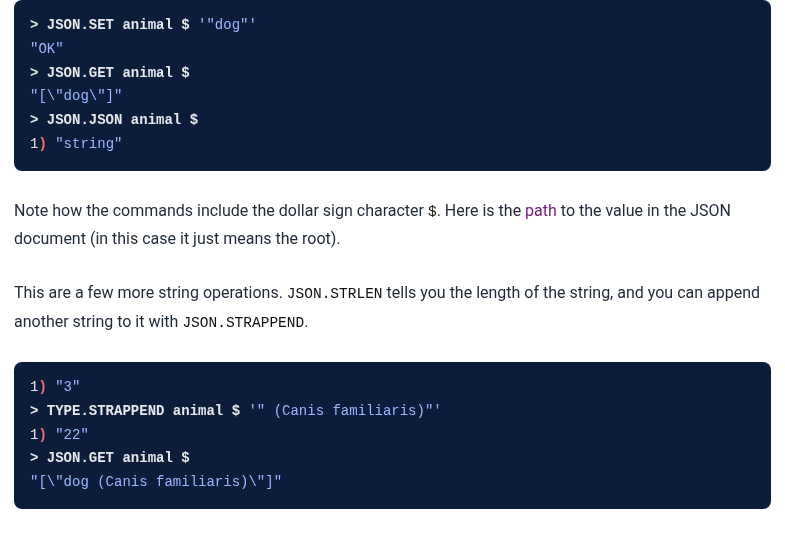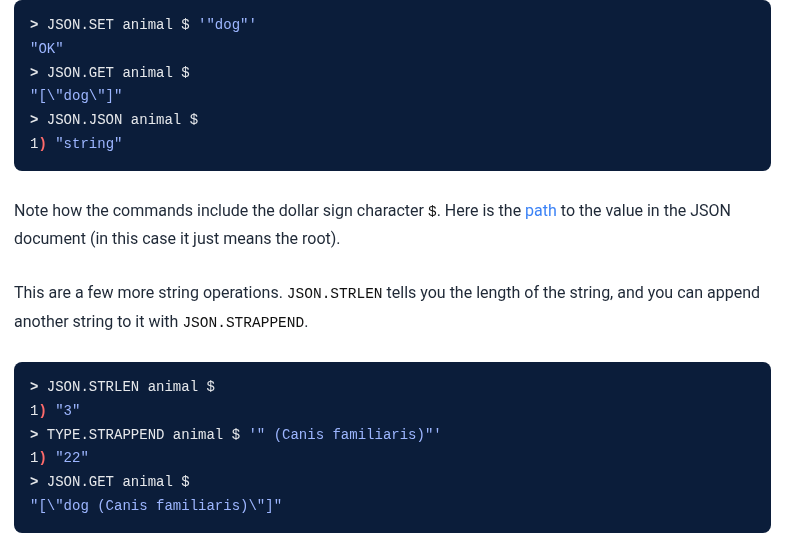--- a/index.html
+++ b/index.html
@@ -15,40 +15,40 @@
       border-radius: 8px;
       padding: 14px 16px;
       font-family: "SFMono-Regular", Consolas, "Liberation Mono", Menlo, monospace;
       font-size: 14px;
       line-height: 1.7;
       color: #e6e8eb;
       overflow: auto;
     }
     .codeblock .line { white-space: pre; }
     .tok-prompt { color: #e6e8eb; font-weight: 700; }
-    .tok-cmd { color: #e6e8eb; font-weight: 400; }
+    .tok-cmd { color: #e6e8eb; font-weight: 700; }
     .tok-lit { color: #9db6ff; }
     .tok-str { color: #9db6ff; }
     .tok-out { color: #9db6ff; }
     .tok-num { color: #e6e8eb; }
     .tok-paren { color: #ff6b6b; font-weight: 700; }
 
     .prose {
       font-size: 16px;
       line-height: 1.75;
       color: #1f2937;
       margin: 26px 0;
     }
     .prose .inline-code {
       font-family: "SFMono-Regular", Consolas, "Liberation Mono", Menlo, monospace;
       font-size: 14.5px;
       color: #111;
     }
     .prose .link {
-      color: #3b82f6;
+      color: #701a75;
       text-decoration: none;
       cursor: pointer;
     }
   </style>
 </head>
 <body>
 
 <div class="codeblock">
     <div class="line"><span class="tok-prompt">&gt; </span><span class="tok-cmd">JSON.SET animal $ </span><span class="tok-lit">'"dog"'</span></div>
     <div class="line"><span class="tok-out">"OK"</span></div>
@@ -60,19 +60,18 @@
 
 <p class="prose">
   <span>Note how the commands include the dollar sign character </span><code class="inline-code">$</code><span>. Here is the </span><a class="link">path</a><span> to the value in the JSON document (in this case it just means the root).</span>
 </p>
 
 <p class="prose">
   <span>This are a few more string operations. </span><code class="inline-code">JSON.STRLEN</code><span> tells you the length of the string, and you can append another string to it with </span><code class="inline-code">JSON.STRAPPEND</code><span>.</span>
 </p>
 
 <div class="codeblock">
-    <div class="line"><span class="tok-prompt">&gt; </span><span class="tok-cmd">JSON.STRLEN animal $</span></div>
     <div class="line"><span class="tok-num">1</span><span class="tok-paren">)</span><span class="tok-num"> </span><span class="tok-str">"3"</span></div>
     <div class="line"><span class="tok-prompt">&gt; </span><span class="tok-cmd">TYPE.STRAPPEND animal $ </span><span class="tok-lit">'" (Canis familiaris)"'</span></div>
     <div class="line"><span class="tok-num">1</span><span class="tok-paren">)</span><span class="tok-num"> </span><span class="tok-str">"22"</span></div>
     <div class="line"><span class="tok-prompt">&gt; </span><span class="tok-cmd">JSON.GET animal $</span></div>
     <div class="line"><span class="tok-out">"[\"dog (Canis familiaris)\"]"</span></div>
   </div>
 
 </body></html>

